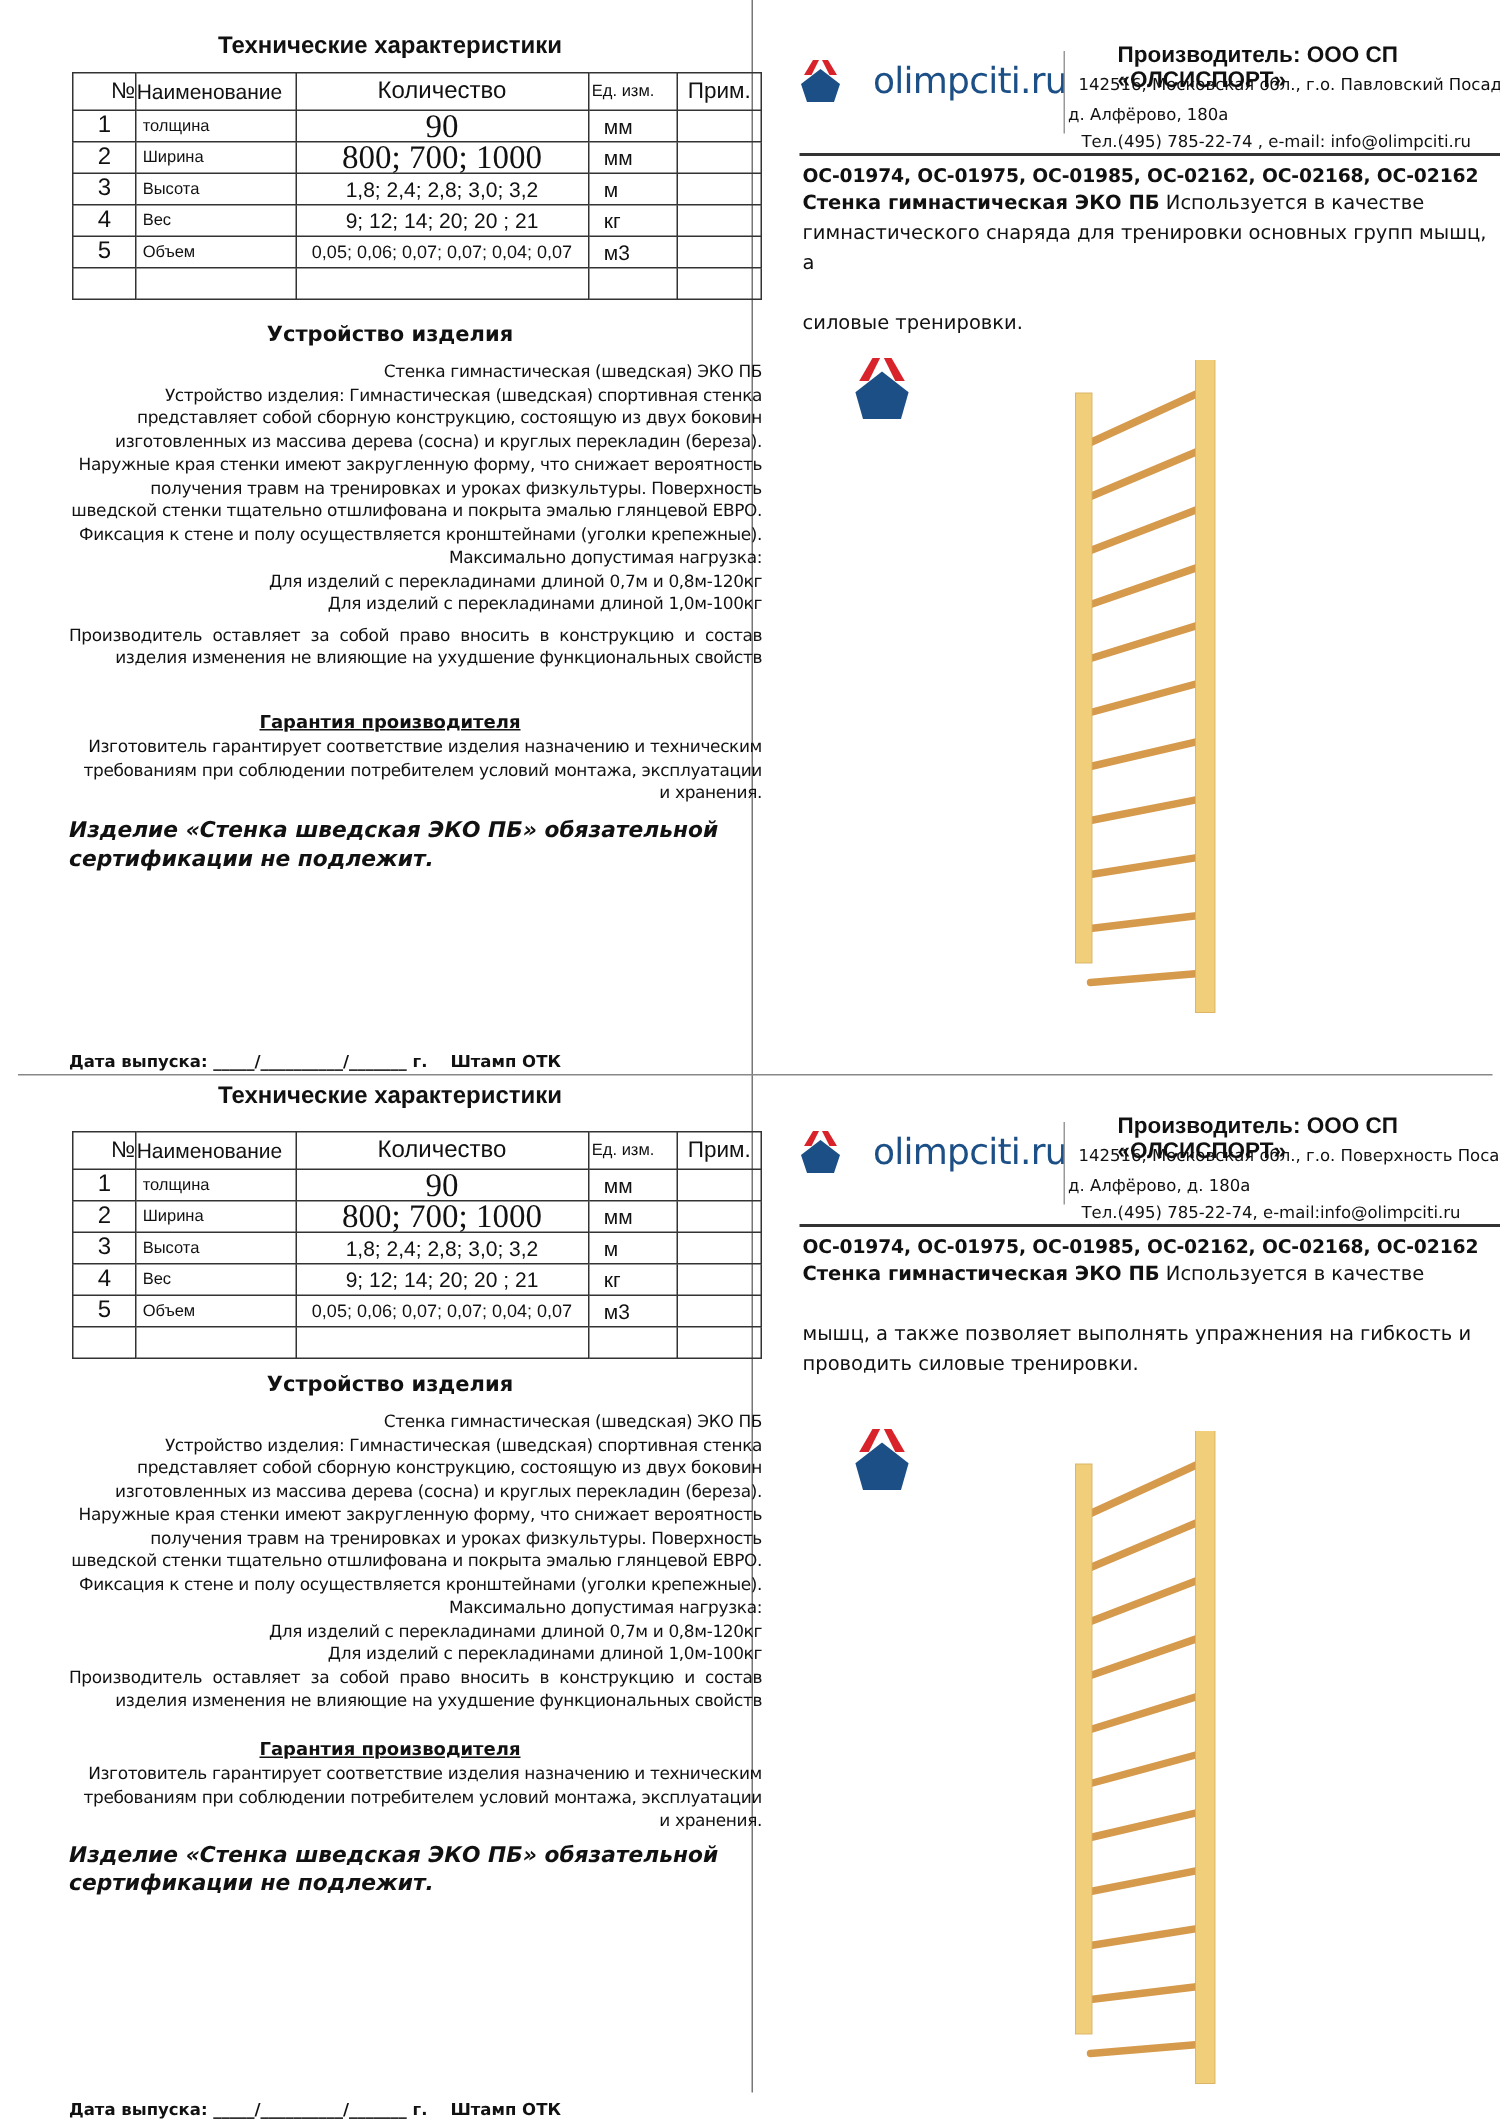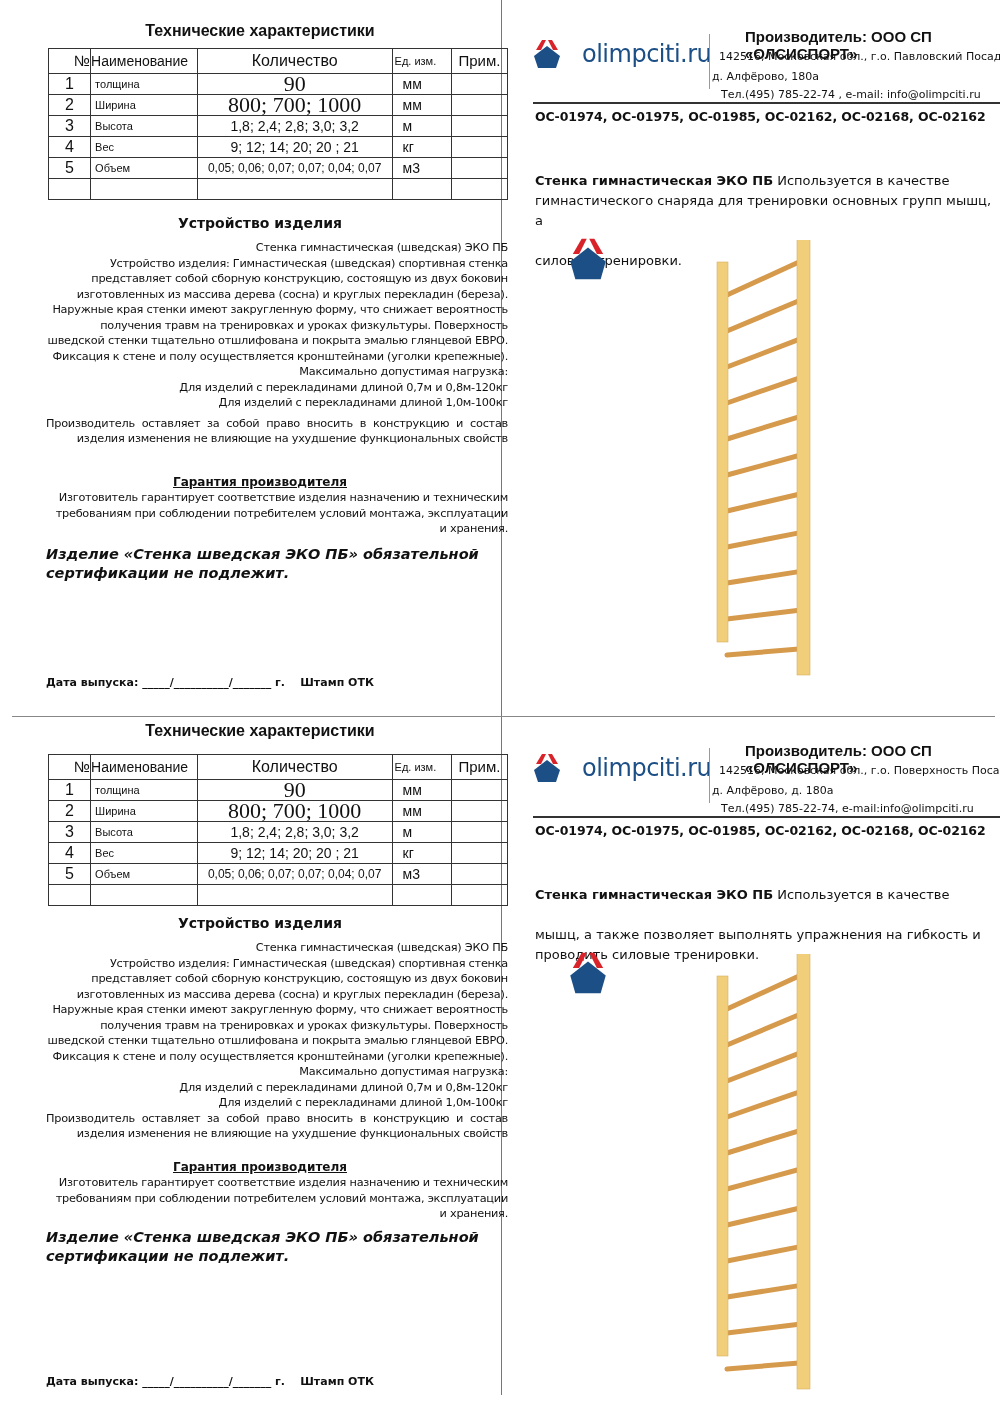--- a/index.html
+++ b/index.html
@@ -25,31 +25,31 @@
   table.spec tr.head td.num { font-size: 15px; text-align: right; padding-right: 0; }
   table.spec tr.head td.name { font-size: 14px; padding-left: 0; }
   table.spec tr.head td.unit { font-size: 11px; padding-left: 2px; }
 
   .h2 { position: absolute; left: 0; width: 436px; text-align: center; font-weight: bold; font-size: 14px; font-family: "DejaVu Sans", sans-serif; }
   .body-text { position: absolute; left: 4px; width: 462px; font-size: 11.3px; line-height: 15.5px; font-family: "DejaVu Sans", sans-serif; letter-spacing: -0.25px; }
   .body-text p { margin: 0; text-align: right; }
   .justify { text-align: justify; text-align-last: justify; }
   .underline-title { text-decoration: underline; font-weight: bold; font-size: 12px; }
   .cert { position: absolute; left: 4px; width: 460px; font-weight: bold; font-style: italic; font-size: 14.5px; line-height: 19px; font-family: "DejaVu Sans", sans-serif; }
-  .date-line { position: absolute; left: 4px; font-weight: bold; font-size: 11px; font-family: "DejaVu Sans", sans-serif; white-space: pre; }
+  .date-line { position: absolute; left: 4px; font-weight: bold; font-size: 11px; font-family: "DejaVu Sans", sans-serif; white-space: pre; margin-top: 25px; }
 
   .right { position: absolute; left: 515px; width: 485px; top: 0; height: 700px; }
   .logo { position: absolute; left: 5px; display: flex; align-items: center; gap: 16px; }
   .logo-text { font-family: "DejaVu Sans", sans-serif; font-size: 24px; color: #1c4f86; letter-spacing: -0.5px; margin-left: 4px; }
   .logo-sep { position: absolute; width: 1px; height: 55px; background: #999; }
   .maker-title { position: absolute; font-weight: bold; font-size: 15px; font-family: Liberation Sans, sans-serif; }
   .addr { position: absolute; font-size: 11px; font-family: "DejaVu Sans", sans-serif; }
   .rule { position: absolute; left: 6px; width: 470px; height: 2px; background: #333; }
   .codes { position: absolute; left: 8px; font-weight: bold; font-size: 12.5px; font-family: "DejaVu Sans", sans-serif; white-space: nowrap; letter-spacing: -0.1px; }
-  .desc { position: absolute; left: 8px; width: 465px; font-size: 13px; line-height: 20px; font-family: "DejaVu Sans", sans-serif; margin-top: 45px; }
+  .desc { position: absolute; left: 8px; width: 465px; font-size: 13px; line-height: 20px; font-family: "DejaVu Sans", sans-serif; }
   .desc b { font-weight: bold; }
   .small-logo { position: absolute; }
   .ladder { position: absolute; }
 </style>
 </head>
 <body>
 
 <div class="vdivider"></div>
 <div class="hdivider"></div>
 

